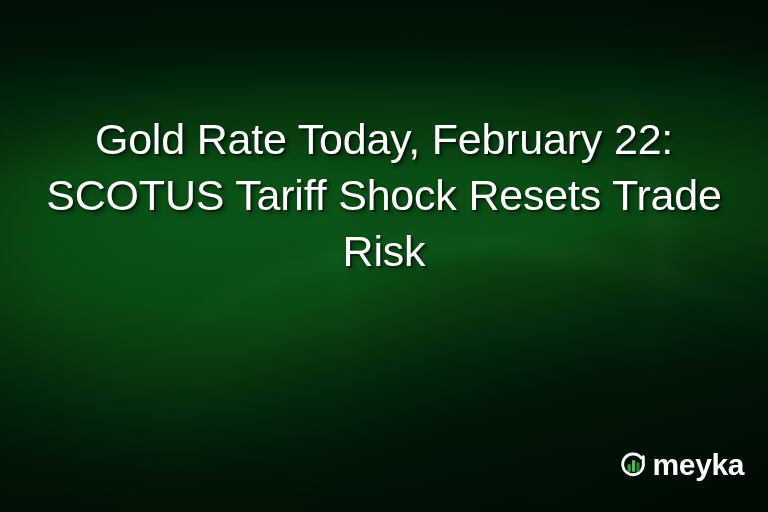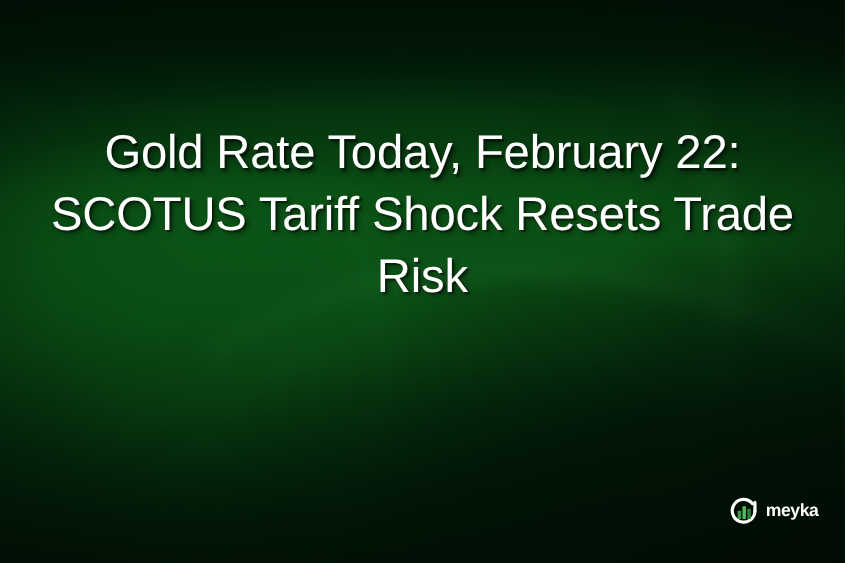--- a/index.html
+++ b/index.html
@@ -172,21 +172,21 @@
 
   .logo-mark {
     width: 30px;
     height: 30px;
     flex: 0 0 auto;
     display: block;
   }
 
   .logo-word {
     color: #ffffff;
-    font-size: 16px;
+    font-size: 30px;
     font-weight: 700;
     letter-spacing: -0.4px;
     line-height: 1;
   }
 </style>
 </head>
 <body>
 
 <div class="banner">
 

